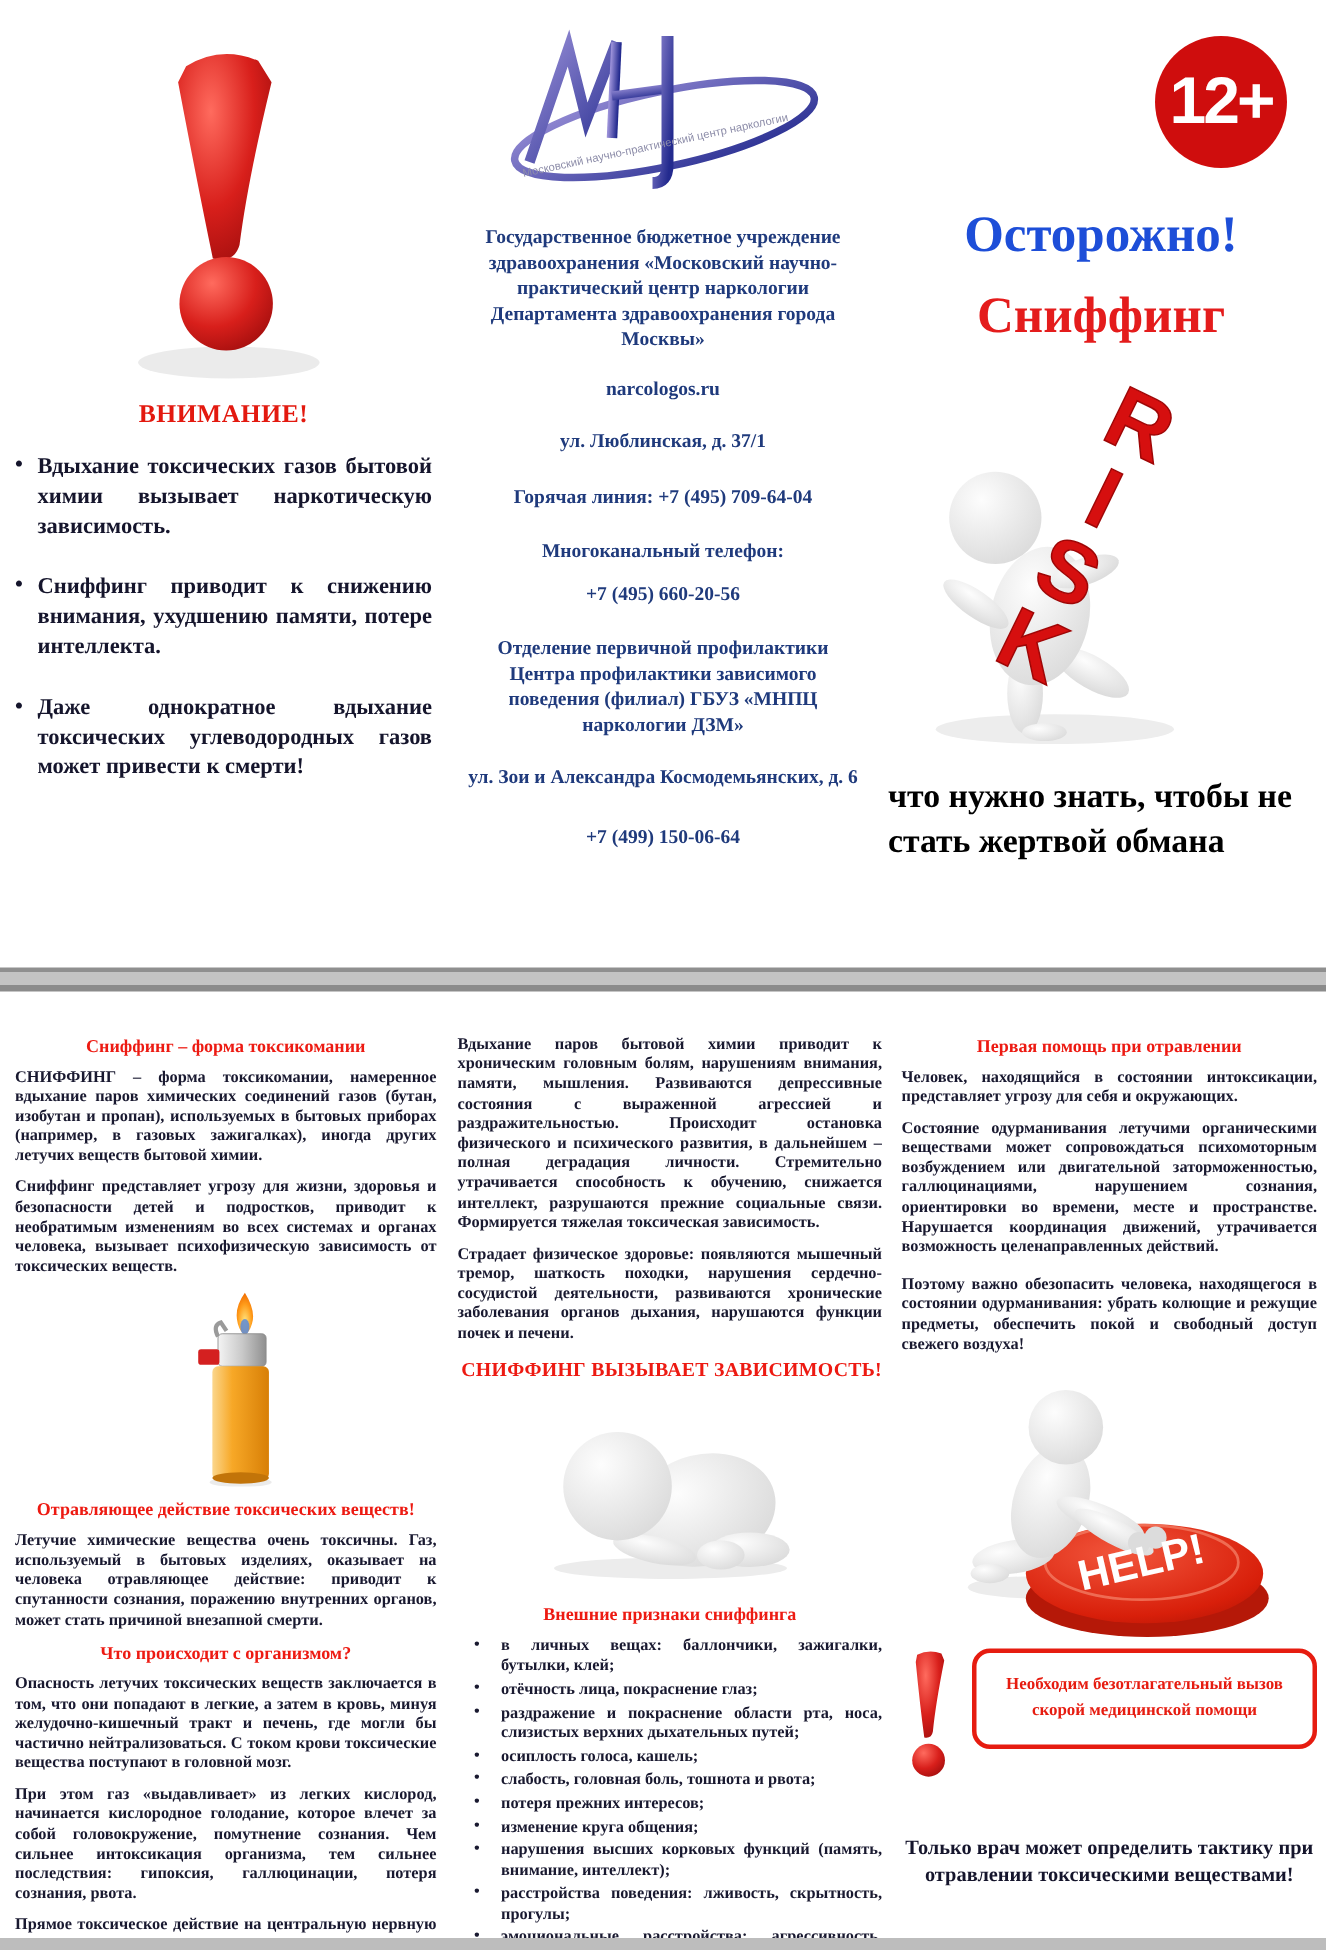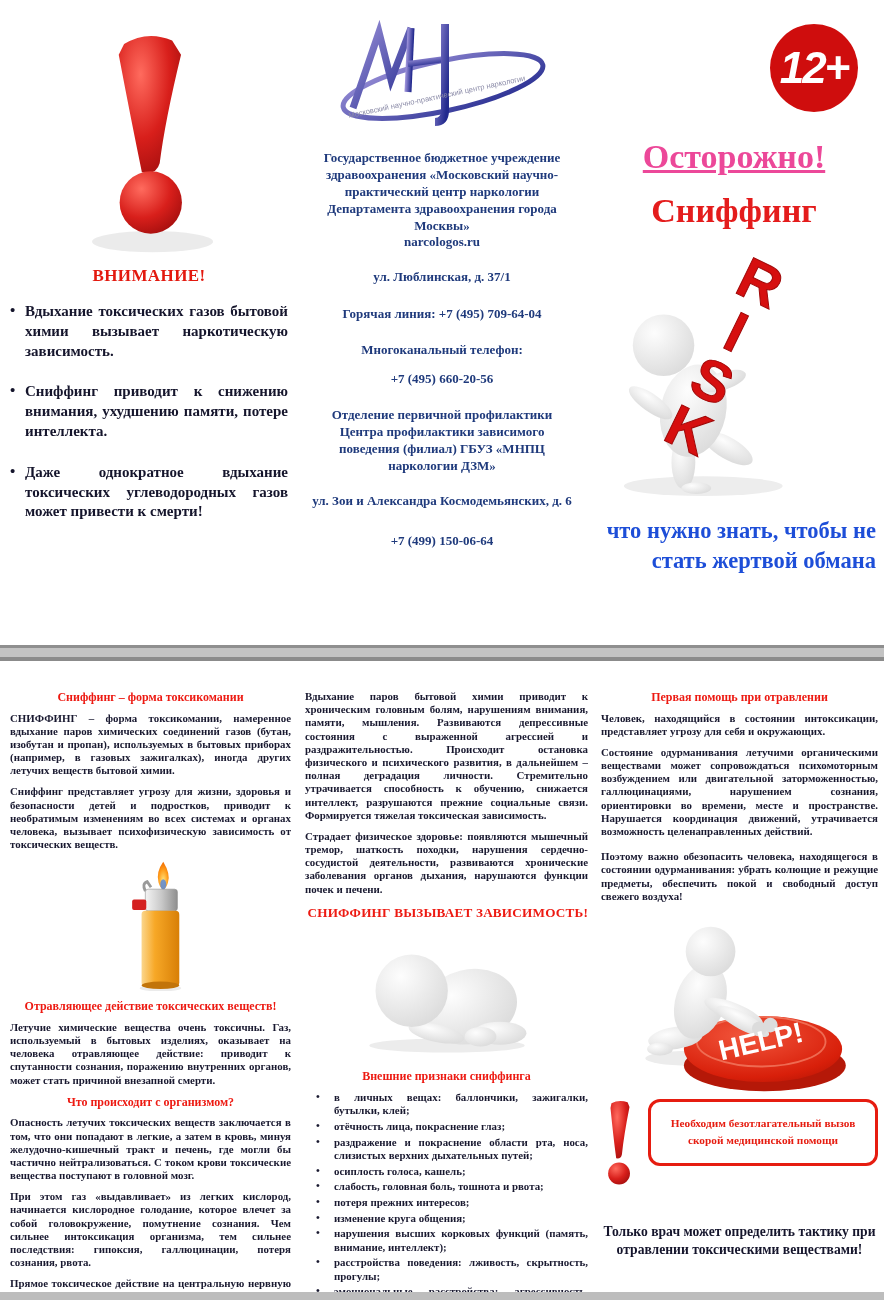--- a/index.html
+++ b/index.html
@@ -17,39 +17,39 @@
   .attention-head { margin:10px 0 0; text-align:center; color:#e3190f; font-size:17px;
                     font-weight:bold; letter-spacing:.4px; }
   .warn-list { margin:16px 0 0; padding:0; list-style:none; font-size:15px; font-weight:bold;
                color:#15152c; text-align:justify; line-height:1.32; }
   .warn-list li { margin-bottom:21px; padding-left:15px; position:relative; }
   .warn-list li::before { content:"•"; position:absolute; left:0; top:-1px; }
 
   .logo-svg { display:block; margin:12px auto 0; }
   .blue { color:#1f3a7c; font-weight:bold; text-align:center; font-size:13px; line-height:1.3;font-family:Liberation Serif, serif; }
   .org   { margin:10px auto 0; width:268px; }
-  .site  { }
+  .site  { margin-top:17px; }
   .addr1 { margin-top:18px; }
   .hot   { margin-top:20px; }
   .multi { margin-top:19px; }
   .multi2{ margin-top:12px; }
   .dept  { margin:19px auto 0; width:258px; }
   .addr2 { margin-top:19px; }
   .ph2   { margin-top:23px; }
 
   .age-badge { position:absolute; top:24px; right:18px; width:88px; height:88px; border-radius:50%;
                background:#cf0d0d; color:#fff; display:flex; align-items:center; justify-content:center;
-               font-family:"Liberation Sans", sans-serif; font-weight:bold; font-size:44px; letter-spacing:-2px;font-style:italic; }
+               font-family:"Liberation Sans", sans-serif; font-weight:bold; font-size:44px; letter-spacing:-2px; }
   .title1 { position:absolute; top:138px; left:0; width:100%; text-align:center;
-            font-size:34px; font-weight:bold; color:#ec4899;text-decoration:underline; }
+            font-size:34px; font-weight:bold; color:#1d4ed8; }
   .title2 { position:absolute; top:192px; left:0; width:100%; text-align:center;
             font-size:34px; font-weight:bold; color:#e41c1c; }
   .risk-svg { position:absolute; top:242px; left:12px; }
-  .tagline { position:absolute; top:516px; left:0; width:100%; text-align:right;
-             font-size:22.5px; font-weight:bold; color:#1d4ed8; line-height:1.35; }
+  .tagline { position:absolute; top:516px; left:0; width:100%; text-align:left;
+             font-size:22.5px; font-weight:bold; color:#000000; line-height:1.35; }
 
   
   .divider { position:absolute; top:645px; left:0; width:884px; height:16px;
              background:linear-gradient(#8f8f8f 0 3px, #c3c3c3 3px 12px, #8b8b8b 12px 16px); }
   .bottom-bar { position:absolute; top:1292px; left:0; width:884px; height:8px; background:#bdbdbd; }
 
   
   .page2 { position:absolute; top:690px; left:0; width:884px; height:602px;
            font-size:10.9px; line-height:1.21; font-weight:bold; color:#191930; }
   .p2col { position:absolute; top:0; text-align:justify; }

